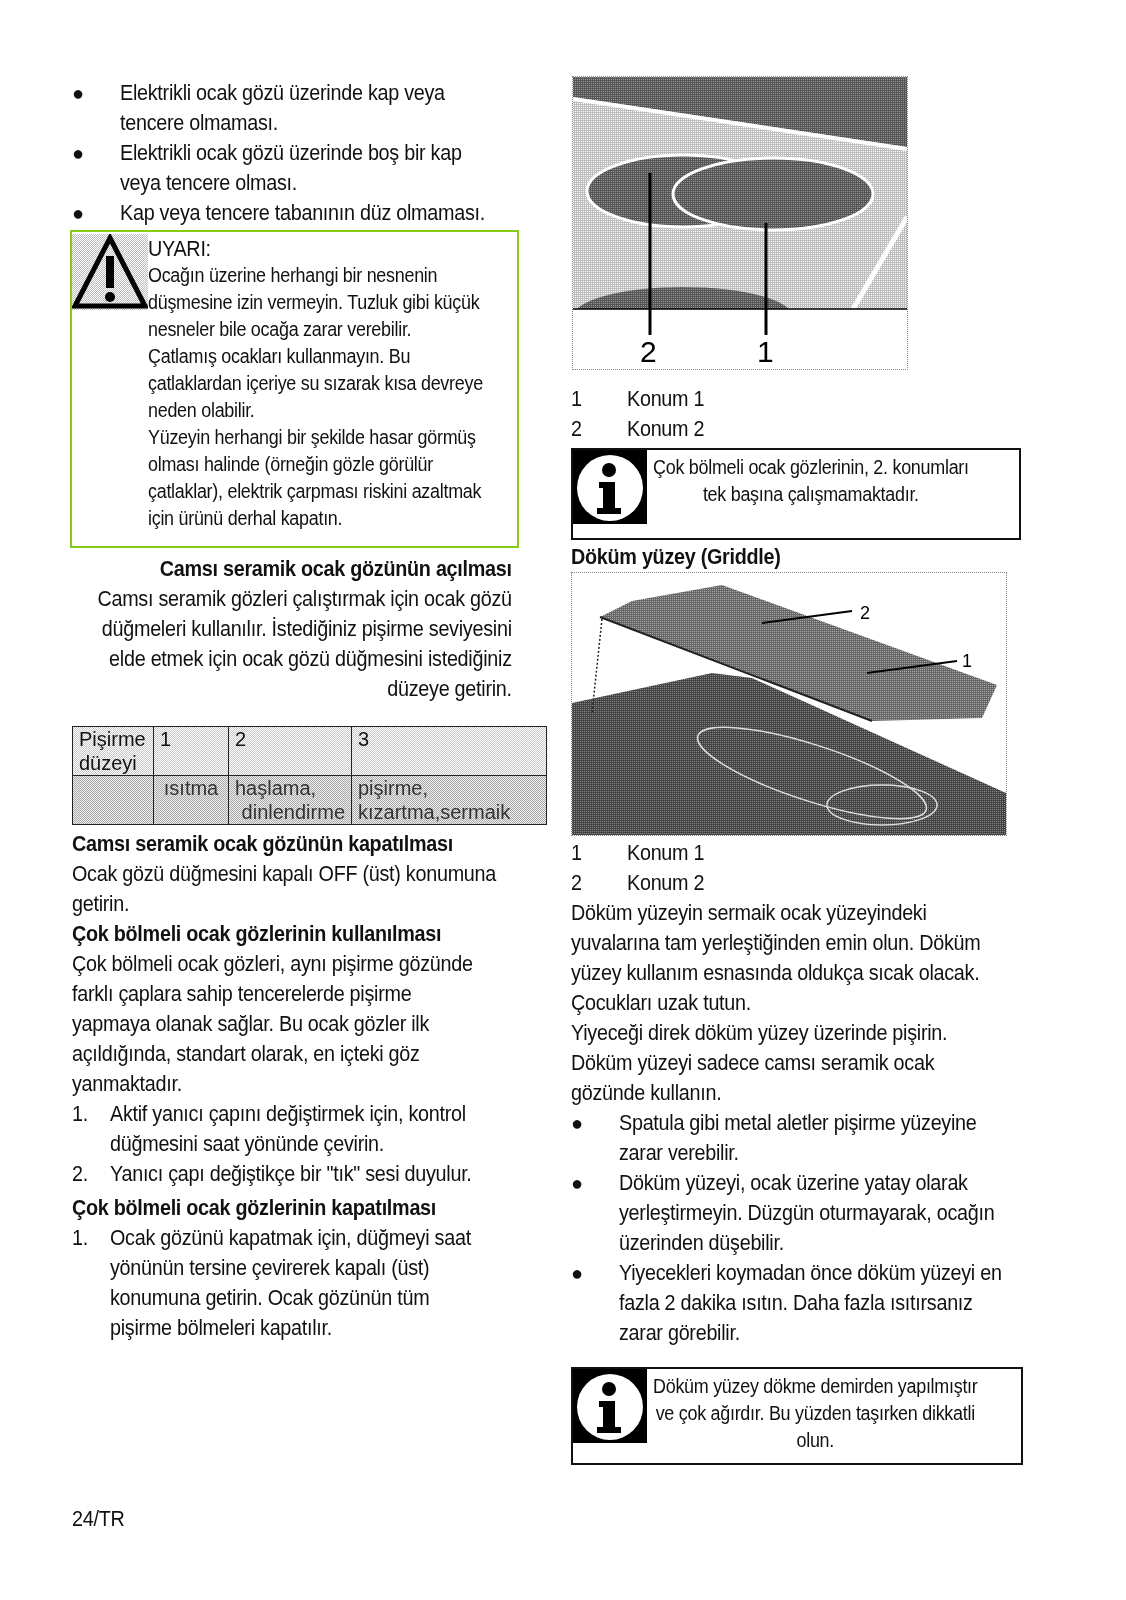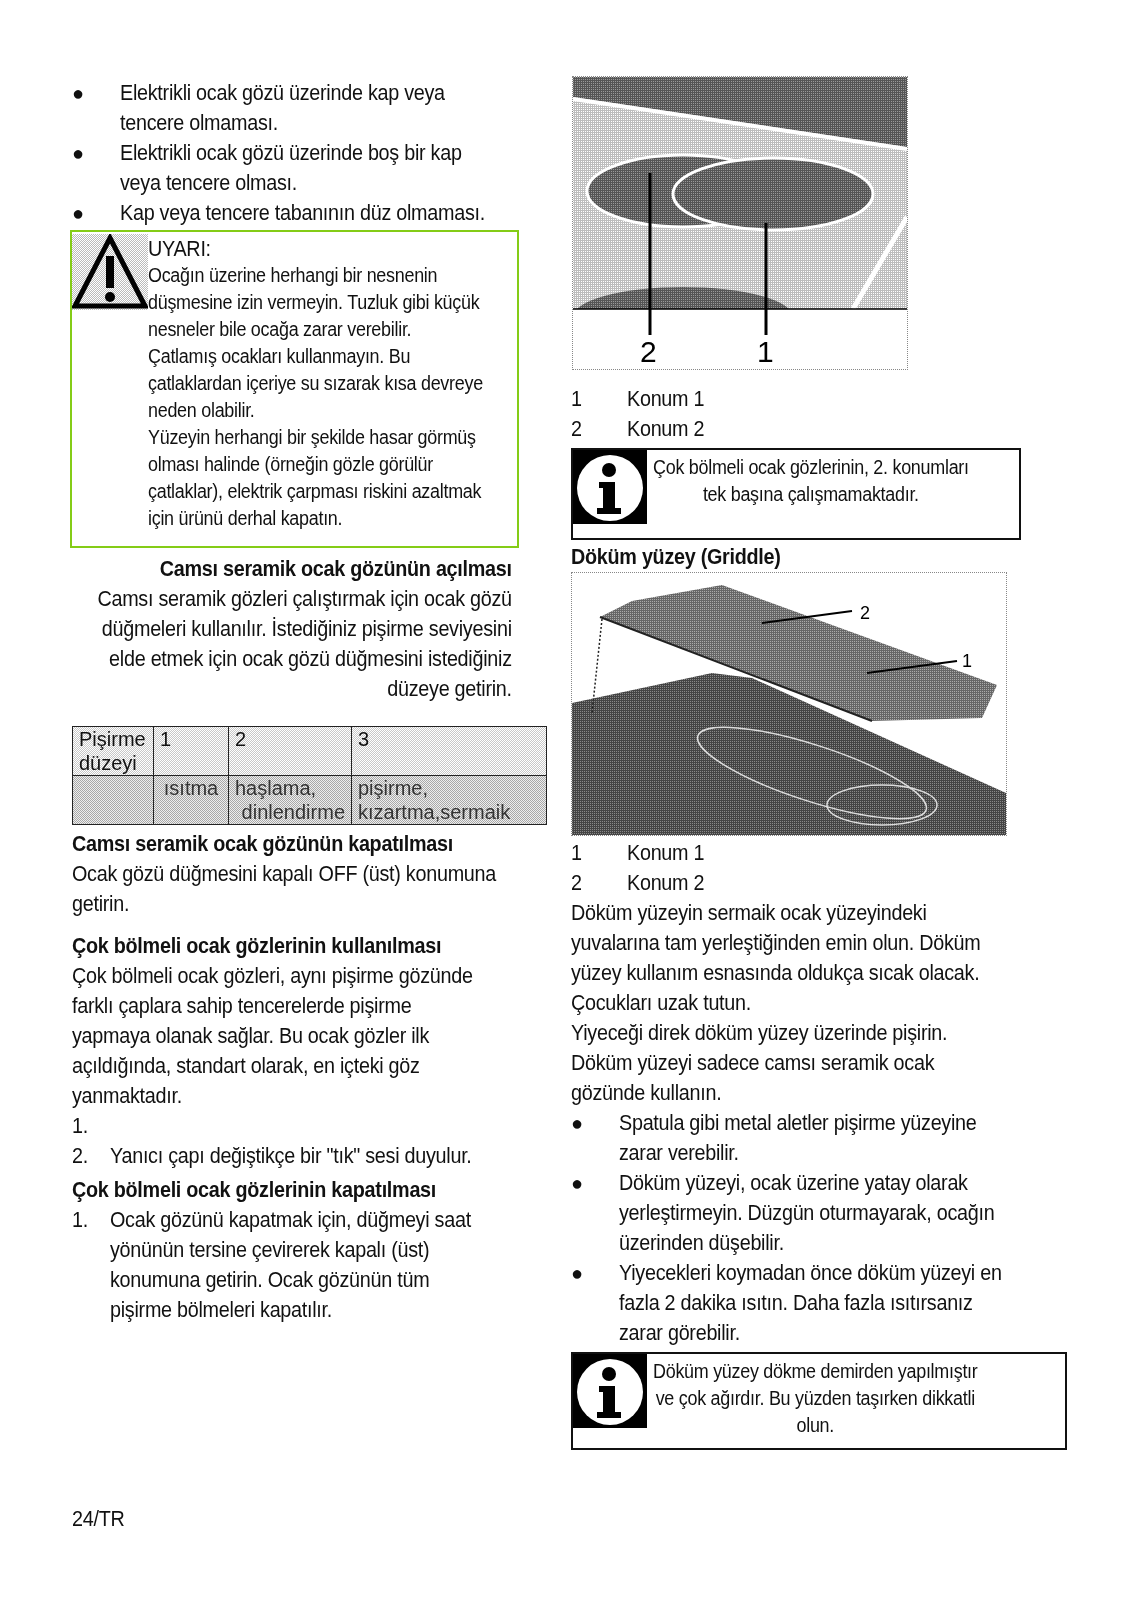--- a/index.html
+++ b/index.html
@@ -109,29 +109,33 @@
     </tr>
   </tbody>
     </table>
 
   <div style="margin-top:4px;">
     <div class="h">Camsı seramik ocak gözünün kapatılması</div>
     <div class="t">Ocak gözü düğmesini kapalı OFF (üst) konumuna</div>
     <div class="t">getirin.</div>
   </div>
 
-  <div style="margin-top:12px;">
+  <div style="margin-top:0;">
     <div class="h">Çok bölmeli ocak gözlerinin kullanılması</div>
     <div class="t">Çok bölmeli ocak gözleri, aynı pişirme gözünde</div>
     <div class="t">farklı çaplara sahip tencerelerde pişirme</div>
     <div class="t">yapmaya olanak sağlar. Bu ocak gözler ilk</div>
     <div class="t">açıldığında, standart olarak, en içteki göz</div>
     <div class="t">yanmaktadır.</div>
     <div class="nl">
       <span class="n t">1.</span>
+      <div>
+          <div class="t">Aktif yanıcı çapını değiştirmek için, kontrol</div>
+          <div class="t">düğmesini saat yönünde çevirin.</div>
+        </div>
     </div>
     <div class="nl">
       <span class="n t">2.</span>
       <div>
           <div class="t">Yanıcı çapı değiştikçe bir "tık" sesi duyulur.</div>
         </div>
     </div>
   </div>
 
   <div style="margin-top:4px;">
@@ -269,21 +273,21 @@
   </div>
   <div class="bl">
     <span class="b">●</span>
     <div>
         <div class="t">Yiyecekleri koymadan önce döküm yüzeyi en</div>
         <div class="t">fazla 2 dakika ısıtın. Daha fazla ısıtırsanız</div>
         <div class="t">zarar görebilir.</div>
       </div>
   </div>
 
-  <div class="info" style="height:94px; margin-top:4px; width:448px;padding-left:44px;">
+  <div class="info" style="height:94px; margin-top:19px; width:448px;">
     <div class="icon">
       <svg width="74" height="74" viewBox="0 0 74 74">
           <circle cx="37" cy="38" r="33" fill="#fff"></circle>
           <circle cx="36" cy="20" r="7" fill="#000"></circle>
           <path d="M26 32 h16 v26 h6 v6 h-24 v-6 h6 v-20 h-4z" fill="#000"></path>
         </svg>
     </div>
     <div class="txt">
       <div class="sm">Döküm yüzey dökme demirden yapılmıştır</div>
       <div class="sm">ve çok ağırdır. Bu yüzden taşırken dikkatli</div>

